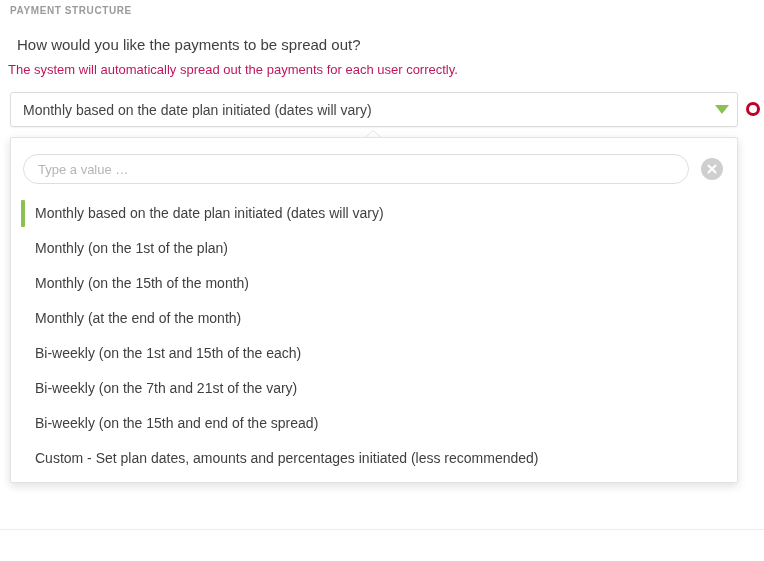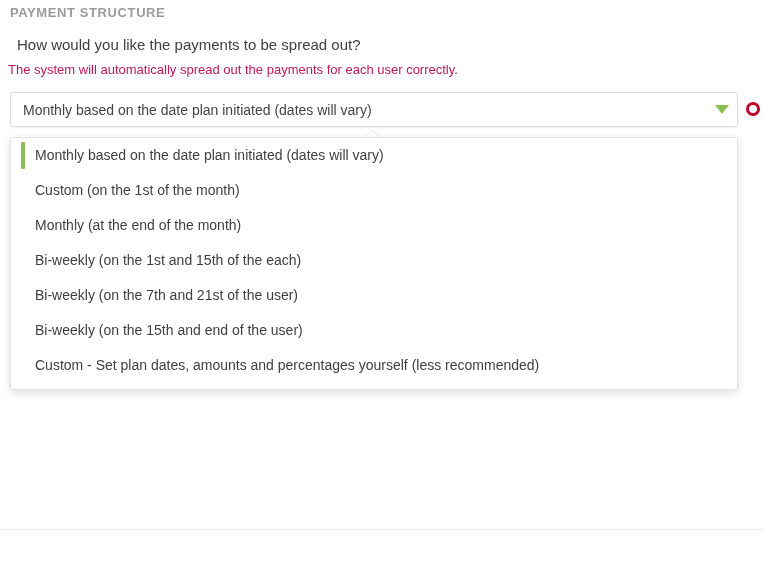--- a/index.html
+++ b/index.html
@@ -18,21 +18,21 @@
   .page {
     position: relative;
     width: 764px;
     height: 561px;
     background: #ffffff;
   }
   .section-title {
     position: absolute;
     left: 10px;
     top: 5px;
-    font-size: 13px;
+    font-size: 10px;
     letter-spacing: 0.6px;
     color: #9b9b9b;
     font-weight: bold;
     text-transform: uppercase;
   }
   .question {
     position: absolute;
     left: 17px;
     top: 36px;
     font-size: 15px;
@@ -202,38 +202,45 @@
         <polygon points="0,0 14,0 7,9" fill="#8cc152"></polygon>
       </svg>
     </span>
   </div>
 
   <div class="required-dot"></div>
 
   <div class="dropdown-caret"></div>
 
   <div class="dropdown">
+    <div class="search-row">
+      <input class="search-input" type="text" placeholder="Type a value …" style="">
+      <div class="clear-btn"></div>
+    </div>
 
     <div class="option selected">
       <span>Monthly based on the date plan initiated (dates will vary)</span>
     </div>
     <div class="option">
-      <span>Custom (on the 1st of the month)</span>
+      <span>Monthly (on the 1st of the plan)</span>
+    </div>
+    <div class="option">
+      <span>Monthly (on the 15th of the month)</span>
     </div>
     <div class="option">
       <span>Monthly (at the end of the month)</span>
     </div>
     <div class="option">
       <span>Bi-weekly (on the 1st and 15th of the each)</span>
     </div>
     <div class="option">
-      <span>Bi-weekly (on the 7th and 21st of the user)</span>
-    </div>
-    <div class="option">
-      <span>Bi-weekly (on the 15th and end of the user)</span>
-    </div>
-    <div class="option">
-      <span>Custom - Set plan dates, amounts and percentages yourself (less recommended)</span>
+      <span>Bi-weekly (on the 7th and 21st of the vary)</span>
+    </div>
+    <div class="option">
+      <span>Bi-weekly (on the 15th and end of the spread)</span>
+    </div>
+    <div class="option">
+      <span>Custom - Set plan dates, amounts and percentages initiated (less recommended)</span>
     </div>
   </div>
 
   <div class="footer-line"></div>
 </div>
 
 </body></html>

